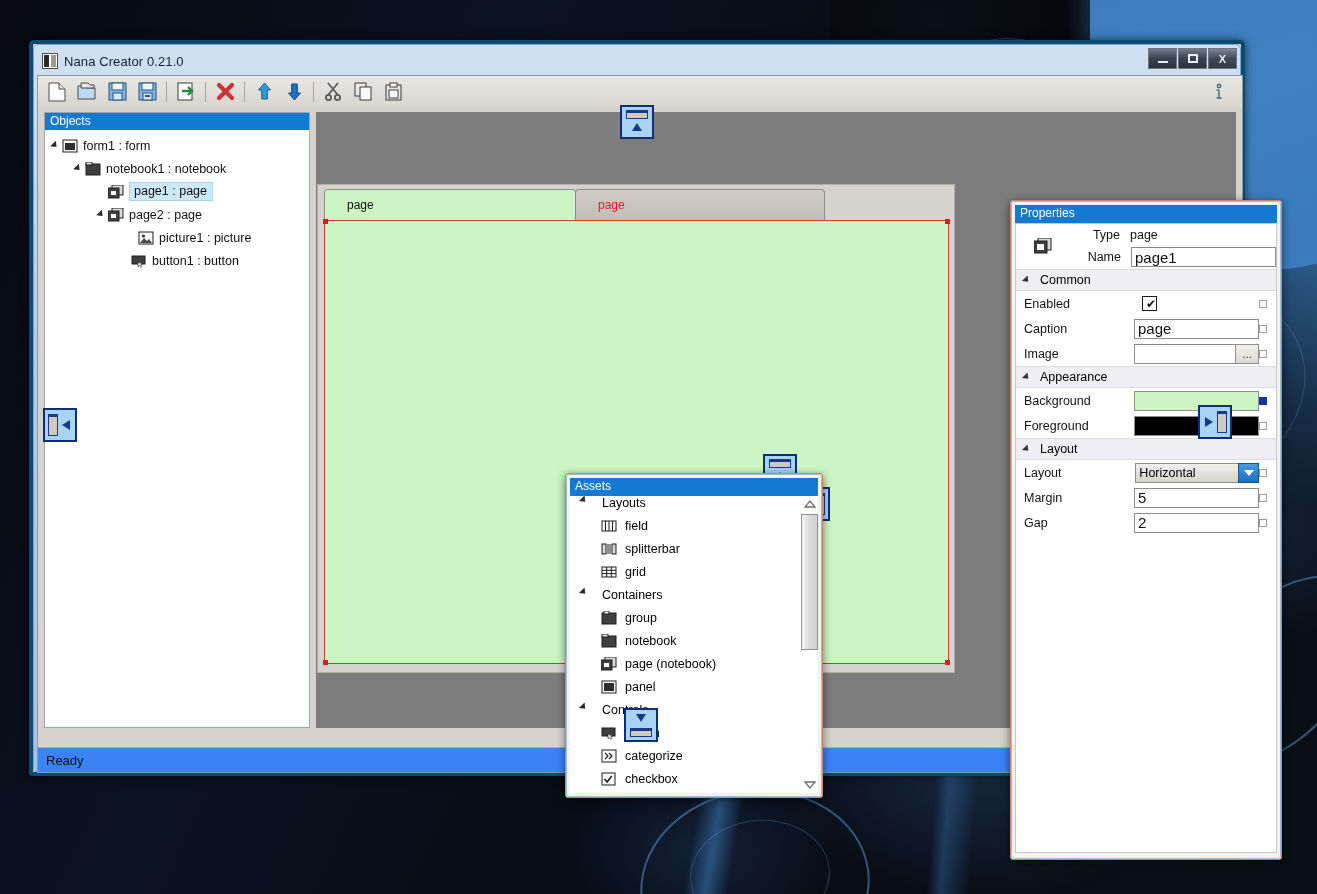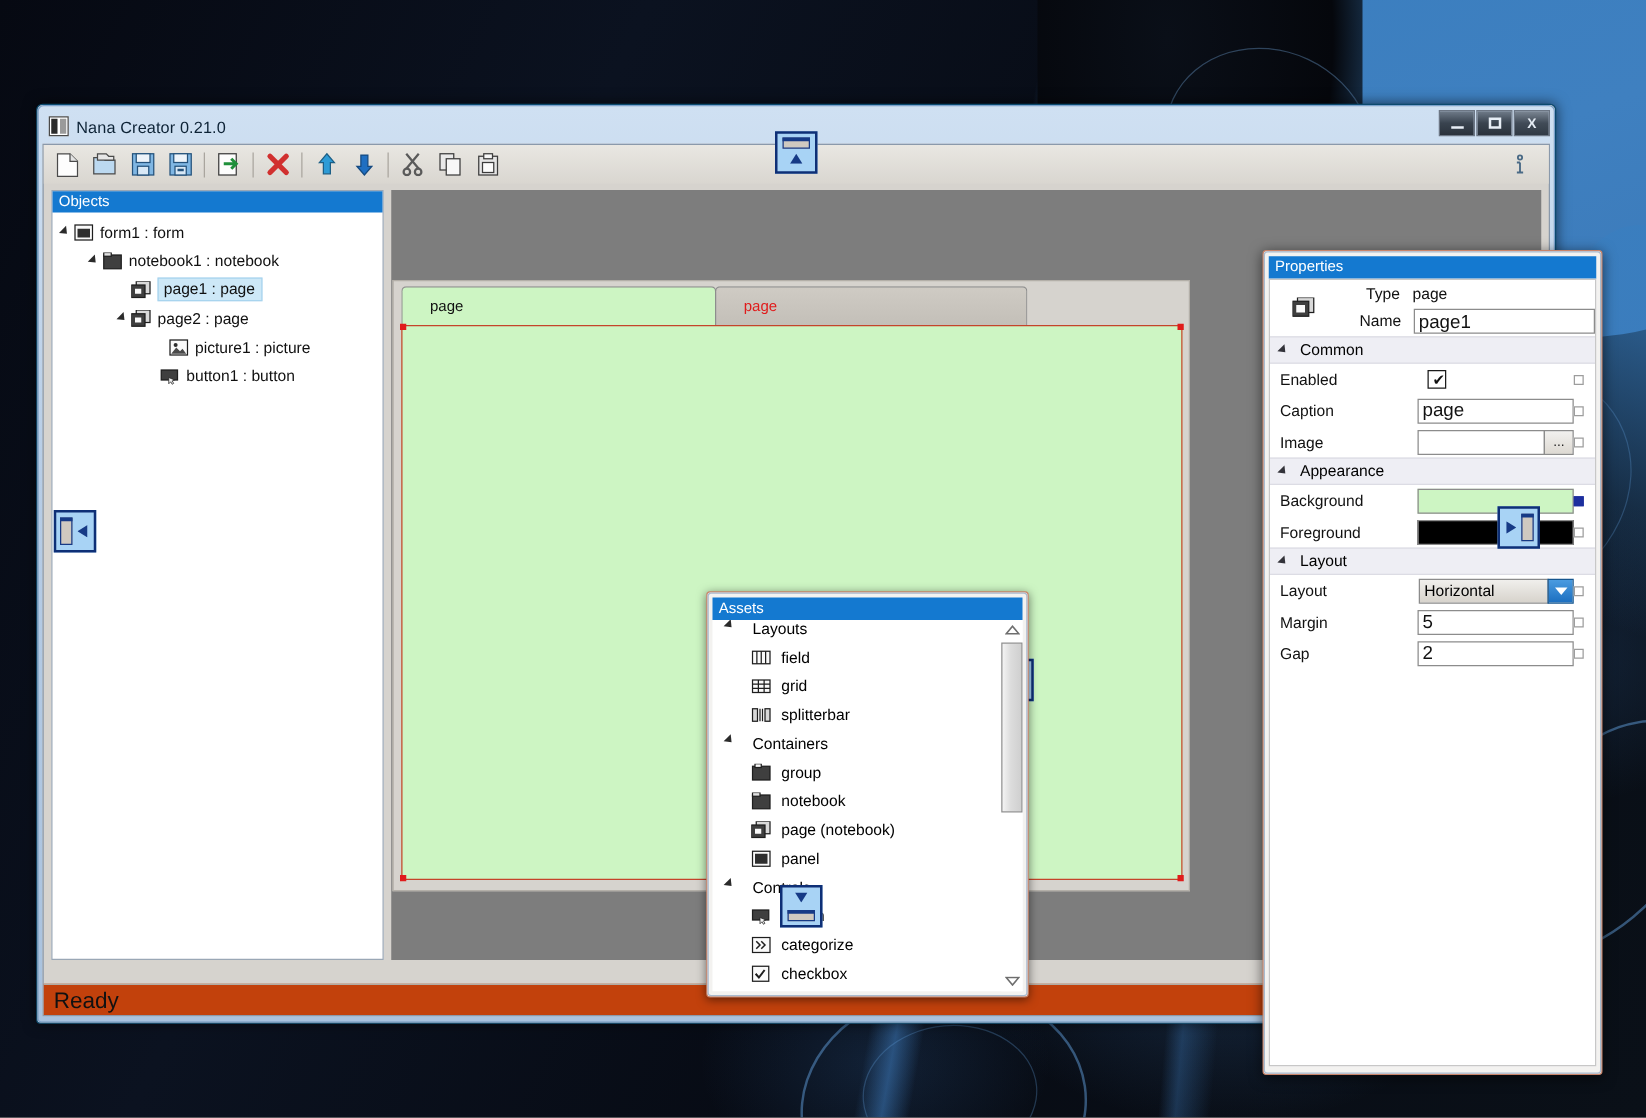--- a/index.html
+++ b/index.html
@@ -48,26 +48,25 @@
   }
   #desktop .darkhair {
     position:absolute; left:830px; top:0px; width:260px; height:300px;
     background:radial-gradient(ellipse at 40% 10%, #0a0f18 0%, #05070c 60%, rgba(5,7,12,0) 100%);
     border-radius:0 0 60% 40%;
   }
 
   
   #mainwin {
     position:absolute; left:29px; top:40px; width:1216px; height:736px;
-    border:1px solid #0c4a6e;
+    border:4px solid #0c4a6e;
     border-radius:5px 5px 3px 3px;
     background:#d6d3ce;
     box-shadow:0 0 10px rgba(0,0,0,.55);
     padding:3px;
-    margin-top:43px;
   }
   #mainwin .winframe {
     position:absolute; inset:0;
     border-radius:5px 5px 3px 3px;
     background:linear-gradient(180deg,#cfe0f2 0%, #b7cde6 40%, #a9c2de 100%);
     border:1px solid #7ba2cd;
     pointer-events:none;
   }
   .titlebar {
     position:absolute; left:4px; top:3px; width:1206px; height:28px;
@@ -280,23 +279,23 @@
   .pdrop {
     width:22px;height:20px;margin-left:-1px;
     background:linear-gradient(180deg,#4a9be0 0%,#1c6fc0 100%);
     border:1px solid #15568f; display:flex;align-items:center;justify-content:center;
   }
   .pdrop i{ display:block;width:0;height:0;border-left:5px solid transparent;border-right:5px solid transparent;border-top:6px solid #fff; }
 
   
   .statusbar {
     position:absolute; left:0; bottom:0; width:1204px; height:25px;
-    background:#c2410c; border-top:1px solid #b0aca5;
+    background:#3b82f6; border-top:1px solid #b0aca5;
     display:flex; align-items:center; padding-left:8px;
-    font-size:18px; color:#111;
+    font-size:13px; color:#111;
   }
 
   
   #dragghost { position:absolute; left:43px; top:408px; z-index:40; }
   #assetghost { position:absolute; left:624px; top:708px; z-index:45; }
   #tabghost   { position:absolute; left:620px; top:105px; z-index:20; }
   #bgghost    { position:absolute; left:1198px; top:405px; z-index:40; }
 </style>
 </head>
 <body>
@@ -557,33 +556,33 @@
         <span class="aindent"></span>
         <span class="aico"><svg width="16" height="14" viewBox="0 0 16 14">
             <rect x="1" y="2" width="14" height="10" fill="#fafafa" stroke="#1e1e1e"></rect>
             <path d="M4.5 2v10M8 2v10M11.5 2v10" stroke="#1e1e1e"></path>
           </svg></span>
         <span class="lbl">field</span>
       </div>
       <div class="arow">
         <span class="aindent"></span>
         <span class="aico"><svg width="16" height="14" viewBox="0 0 16 14">
-            <rect x="1" y="2" width="14" height="10" fill="#fafafa" stroke="#1e1e1e"></rect>
-            <path d="M5.7 2v10M10.3 2v10M1 5.3h14M1 8.6h14" stroke="#1e1e1e"></path>
-          </svg></span>
-        <span class="lbl">grid</span>
-      </div>
-      <div class="arow">
-        <span class="aindent"></span>
-        <span class="aico"><svg width="16" height="14" viewBox="0 0 16 14">
             <rect x="1" y="2" width="4" height="10" fill="#d8d8d8" stroke="#1e1e1e"></rect>
             <rect x="11" y="2" width="4" height="10" fill="#d8d8d8" stroke="#1e1e1e"></rect>
             <path d="M7 2v10M9 2v10" stroke="#1e1e1e"></path>
           </svg></span>
         <span class="lbl">splitterbar</span>
+      </div>
+      <div class="arow">
+        <span class="aindent"></span>
+        <span class="aico"><svg width="16" height="14" viewBox="0 0 16 14">
+            <rect x="1" y="2" width="14" height="10" fill="#fafafa" stroke="#1e1e1e"></rect>
+            <path d="M5.7 2v10M10.3 2v10M1 5.3h14M1 8.6h14" stroke="#1e1e1e"></path>
+          </svg></span>
+        <span class="lbl">grid</span>
       </div>
       <div class="arow agroup">
         <span class="twist">
           <i></i>
         </span>
         <span style="width:12px;flex:0 0 12px"></span>
         <span class="lbl">Containers</span>
       </div>
       <div class="arow">
         <span class="aindent"></span>

